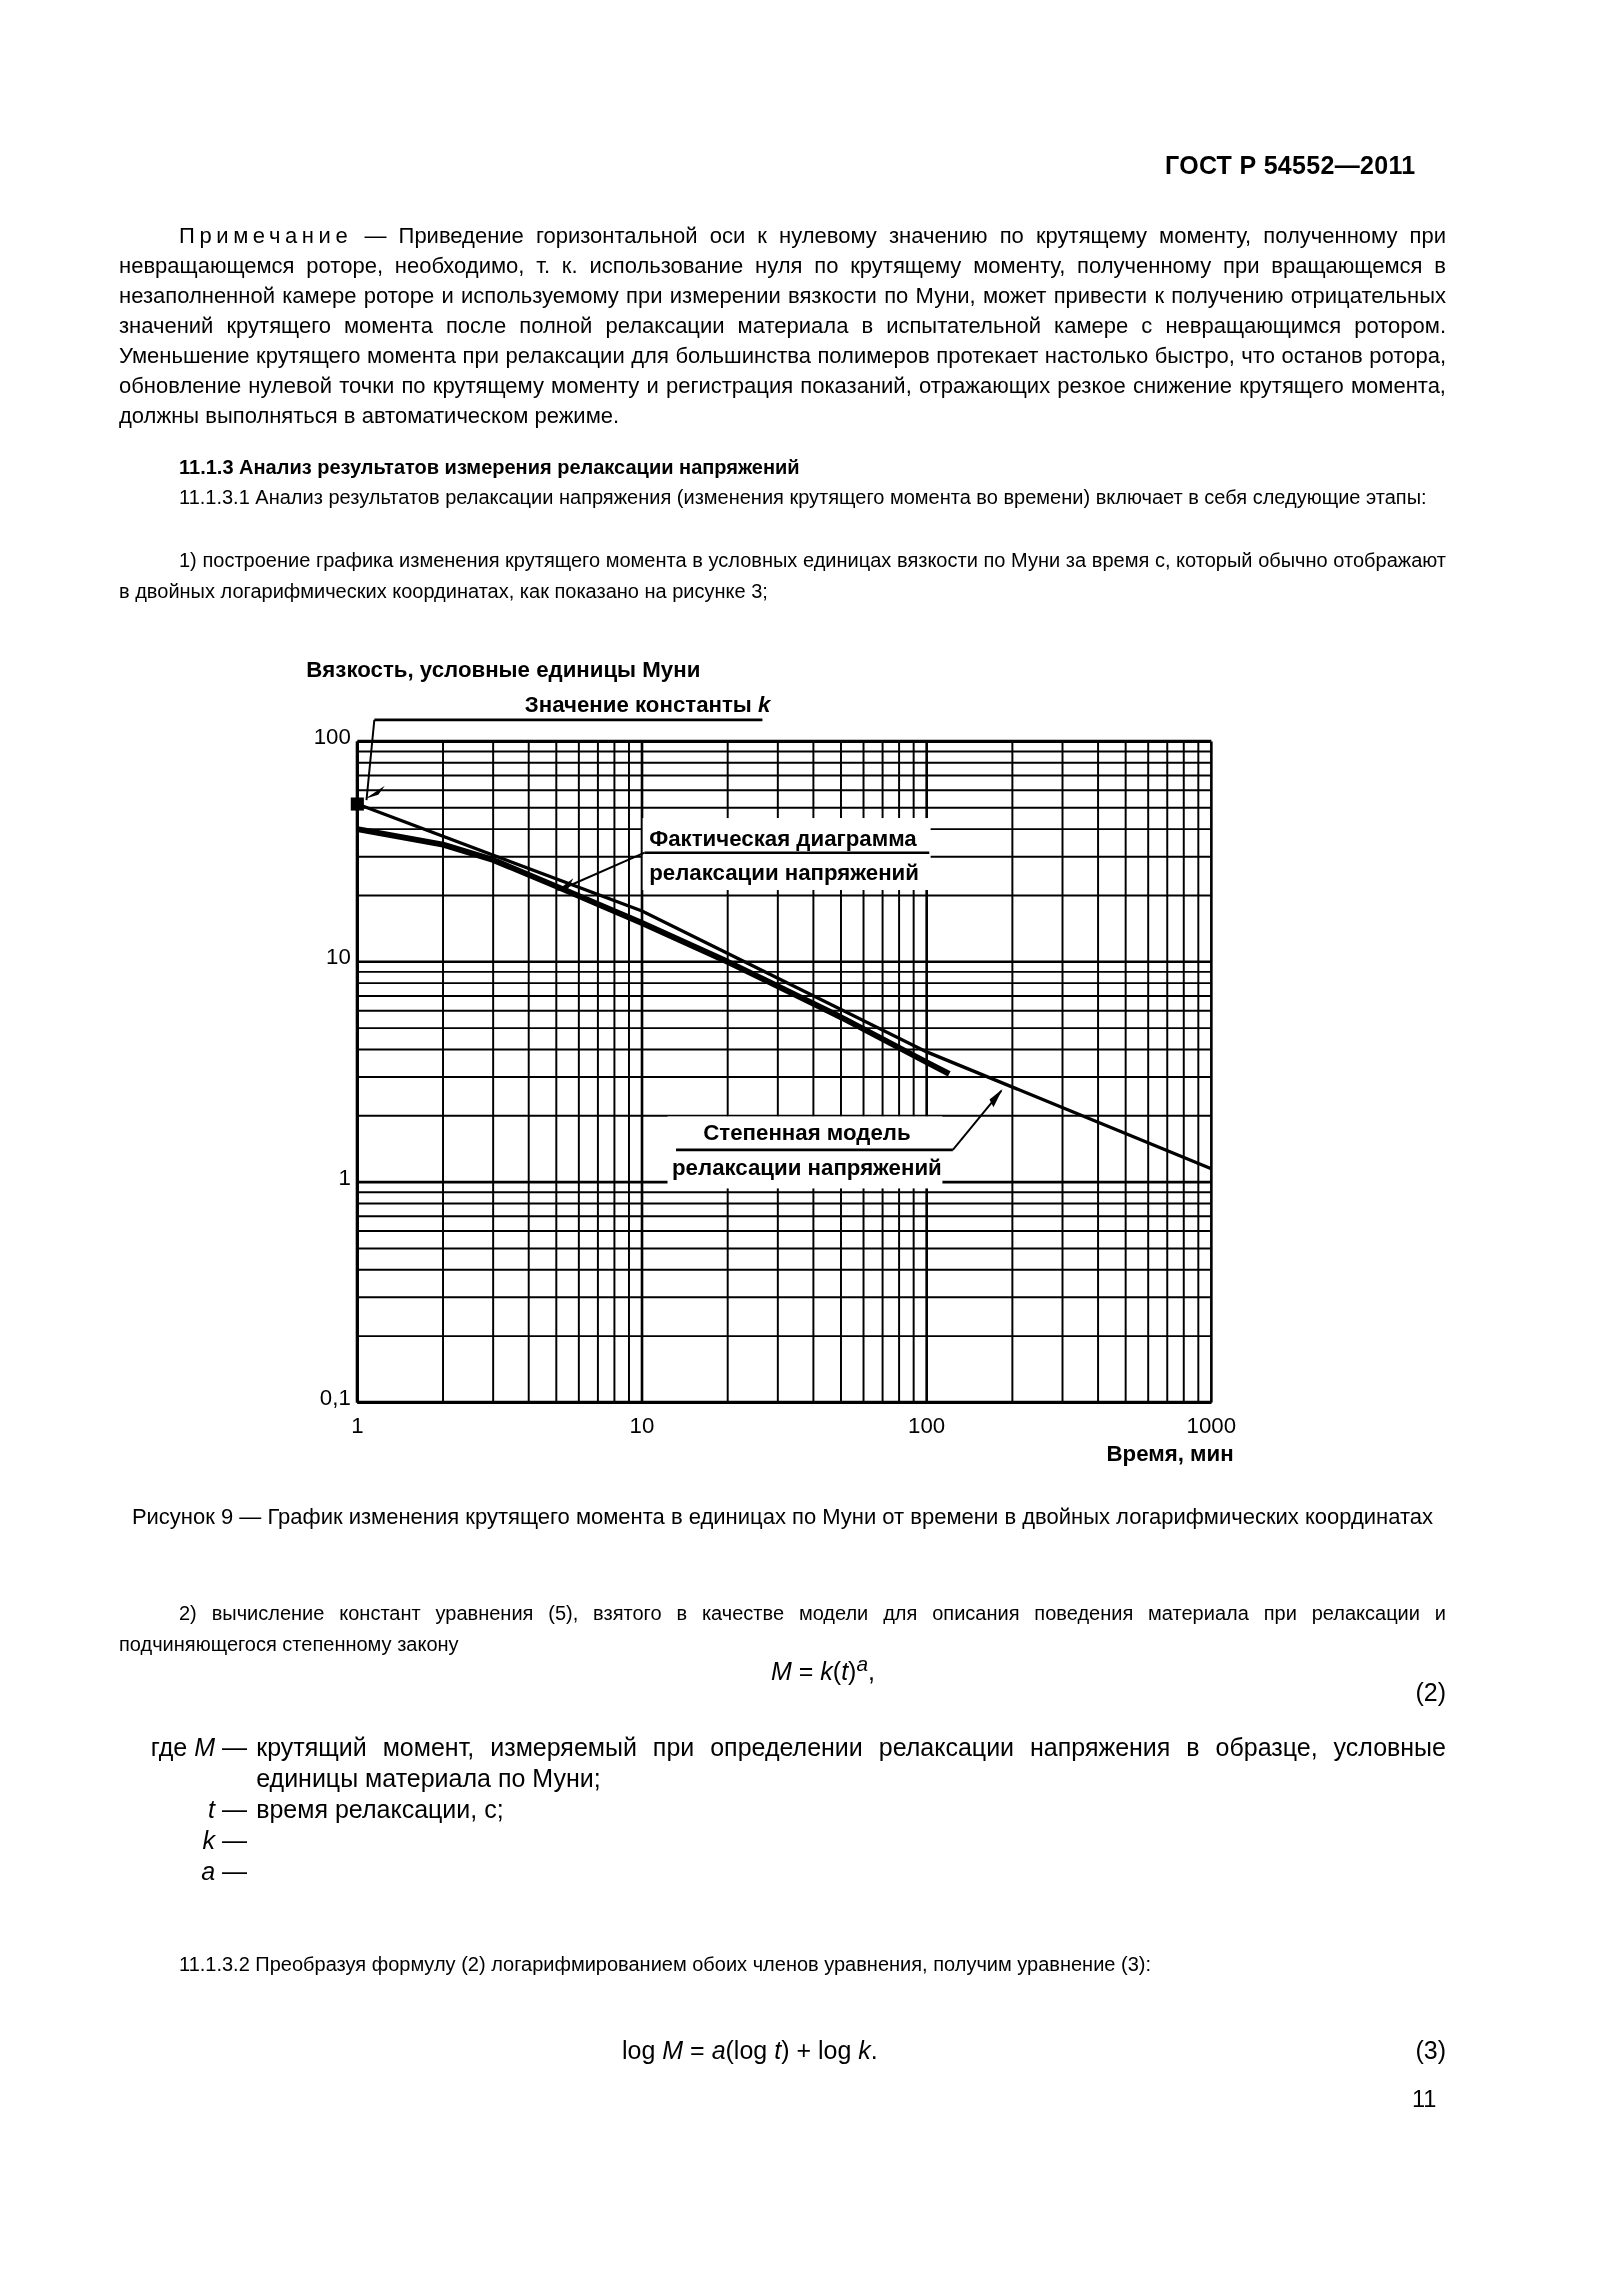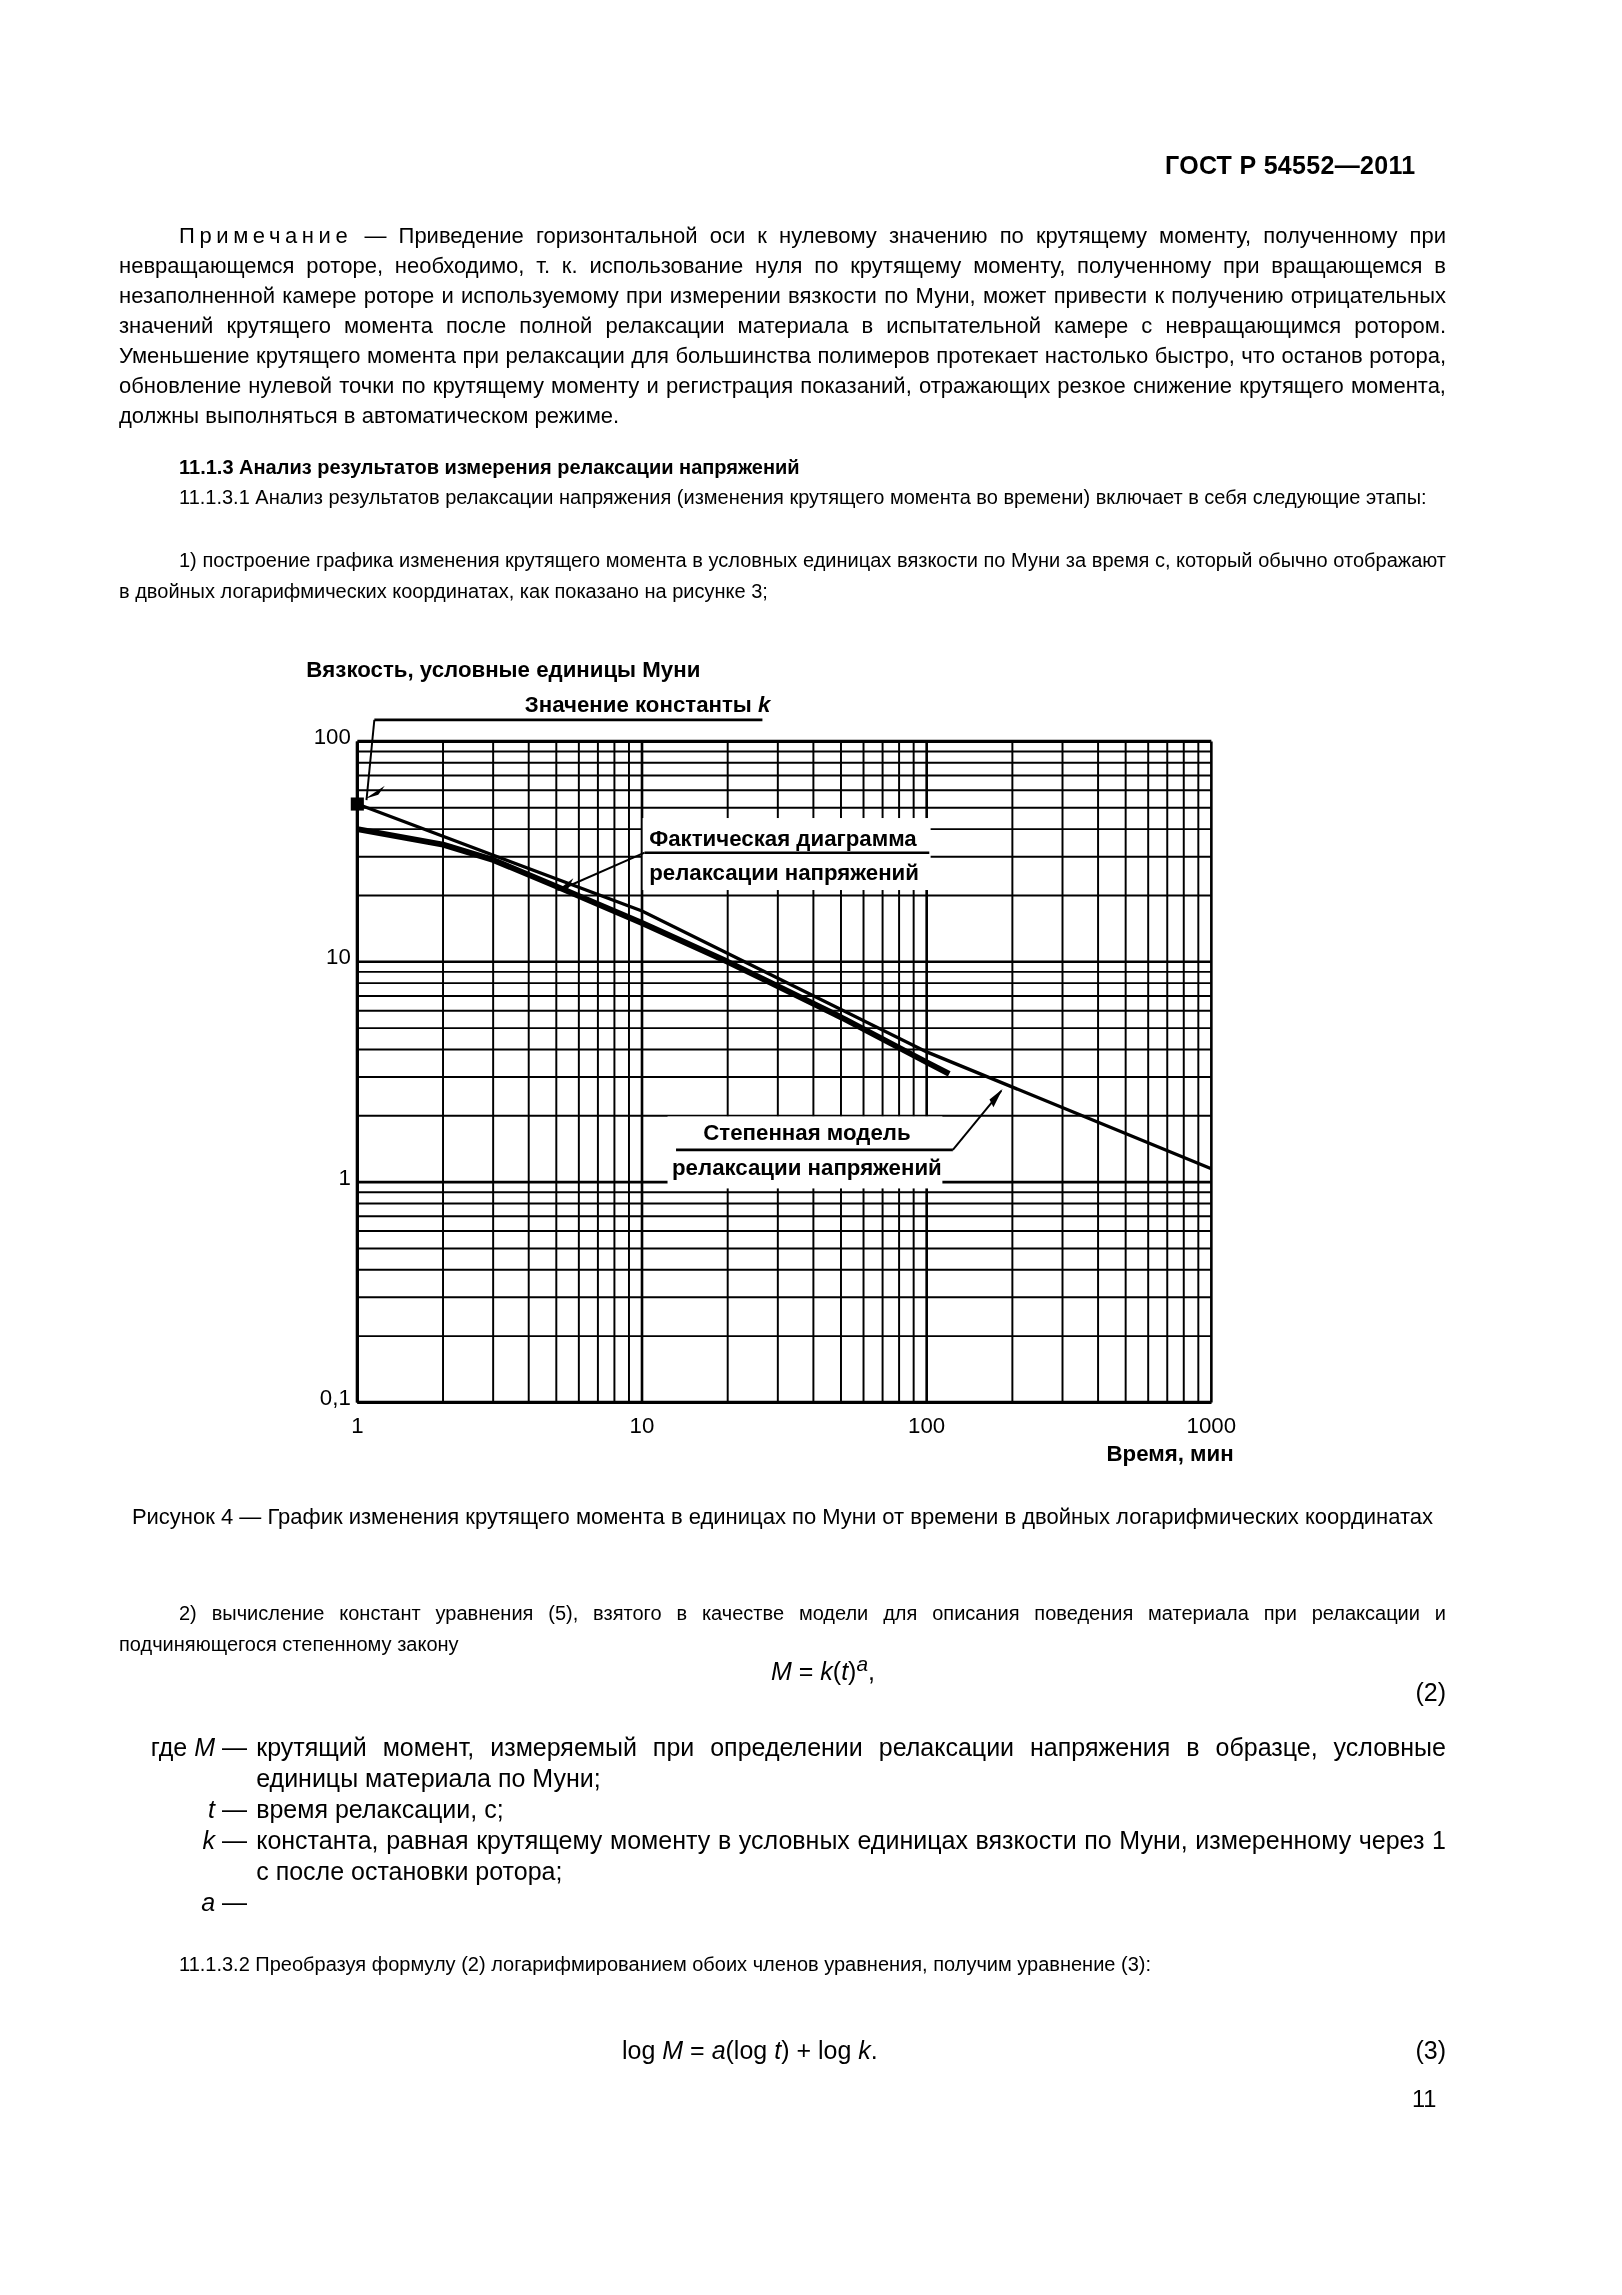--- a/index.html
+++ b/index.html
@@ -138,21 +138,21 @@
       <line x1="985" y1="1303" x2="855" y2="1360" stroke="#000" stroke-width="3"></line>
       <polygon points="850,1362 876,1342 868,1358" fill="#000"></polygon>
       <text x="1233" y="1742" font-size="34" font-weight="bold" text-anchor="middle">Степенная модель</text>
       <text x="1233" y="1795" font-size="34" font-weight="bold" text-anchor="middle">релаксации напряжений</text>
       <line x1="1033" y1="1757" x2="1456" y2="1757" stroke="#000" stroke-width="4"></line>
       <line x1="1456" y1="1757" x2="1530" y2="1667" stroke="#000" stroke-width="3"></line>
       <polygon points="1532,1664 1518,1692 1512,1680" fill="#000"></polygon>
     </g>
 </svg>
 
-<div class="caption">Рисунок 4 — График изменения крутящего момента в единицах по Муни от времени в двойных логарифмических координатах</div>
+<div class="caption">Рисунок 9 — График изменения крутящего момента в единицах по Муни от времени в двойных логарифмических координатах</div>
 
 <div class="para body s3">
   <p class="indent">2) вычисление констант уравнения (5), взятого в качестве модели для описания поведения материала при релаксации и подчиняющегося степенному закону</p>
 </div>
 
 <div class="formula" style="left:771px;top:1652px">
   <i>M</i><span> = </span><i>k</i>(<i>t</i>)<sup><i>a</i></sup><span>,</span>
 </div>
 <div class="eqnum" style="top:1678px">(2)</div>
 
@@ -160,21 +160,20 @@
   <div class="def-row">
     <div class="def-sym"><span>где </span><i>M</i><span> —</span></div>
     <div class="def-text">крутящий момент, измеряемый при определении релаксации напряжения в образце, условные единицы материала по Муни;</div>
   </div>
   <div class="def-row">
     <div class="def-sym"><i>t</i><span> —</span></div>
     <div class="def-text">время релаксации, с;</div>
   </div>
   <div class="def-row">
     <div class="def-sym"><i>k</i><span> —</span></div>
-    <div class="def-text">константа, равная крутящему моменту в условных единицах вязкости по Муни, измеренному через 1 с после остановки ротора;</div>
   </div>
   <div class="def-row">
     <div class="def-sym"><i>a</i><span> —</span></div>
   </div>
 </div>
 
 <div class="para body s4">
   <p class="indent">11.1.3.2  Преобразуя формулу (2) логарифмированием обоих членов уравнения, получим уравнение (3):</p>
 </div>
 

